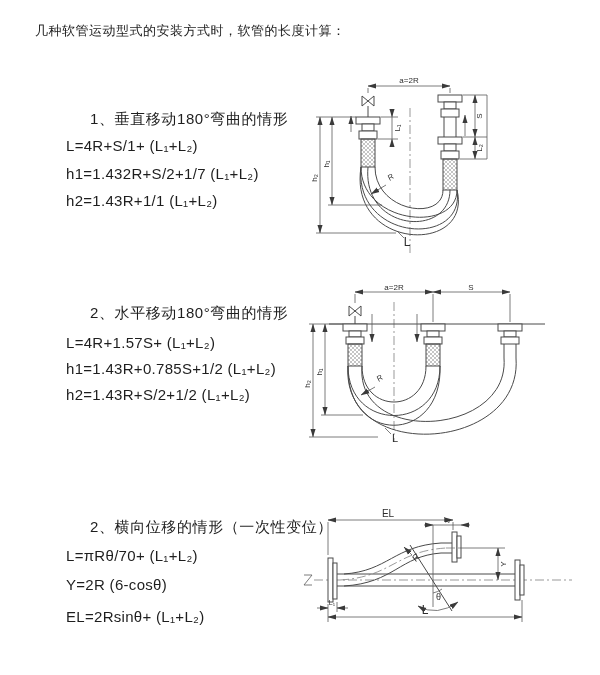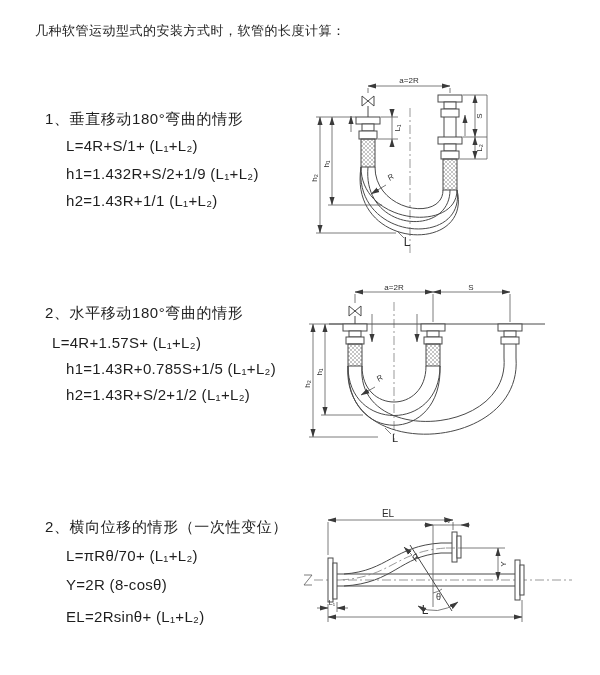--- a/index.html
+++ b/index.html
@@ -2,48 +2,48 @@
 <html><head>
 <meta charset="utf-8">
 <style>
   html,body{margin:0;padding:0;}
   body{
     width:600px;height:675px;position:relative;background:#fff;
     font-family:"Liberation Sans", sans-serif;color:#1e1e1e;overflow:hidden;
   }
   .title{position:absolute;left:35px;top:22px;font-size:13px;letter-spacing:0.5px;}
   .tline{position:absolute;font-size:15px;white-space:pre;letter-spacing:0.3px;}
-  .heading{letter-spacing:0.6px;}
+  .heading{letter-spacing:0.6px;margin-left:45px;}
   .dgm{position:absolute;}
   .dgm text{font-family:"Liberation Sans", sans-serif;fill:#2d2d2d;}
   .ol{stroke:#4a4a4a;stroke-width:1;fill:none;}
   .dl{stroke:#5a5a5a;stroke-width:0.8;fill:none;}
   .cl{stroke:#6f6f6f;stroke-width:0.7;fill:none;stroke-dasharray:9 3 2 3;}
   .fit{fill:#fff;stroke:#4a4a4a;stroke-width:1;}
   .br{fill:url(#braid);stroke:#4a4a4a;stroke-width:1;}
   .dim{font-size:8px;}
 </style>
 </head>
 <body>
 
 <div class="title">几种软管运动型式的安装方式时，软管的长度计算：</div>
 
 <div class="tline heading" style="left:45px;top:110px">1、垂直移动180°弯曲的情形</div>
 <div class="tline" style="left:66px;top:137px">L=4R+S/1+ (L₁+L₂)</div>
-<div class="tline" style="left:66px;top:165px">h1=1.432R+S/2+1/9 (L₁+L₂)</div>
+<div class="tline" style="left:66px;top:165px">h1=1.432R+S/2+1/7 (L₁+L₂)</div>
 <div class="tline" style="left:66px;top:192px">h2=1.43R+1/1 (L₁+L₂)</div>
 
 <div class="tline heading" style="left:45px;top:304px">2、水平移动180°弯曲的情形</div>
-<div class="tline" style="left:52px;top:334px">L=4R+1.57S+ (L₁+L₂)</div>
-<div class="tline" style="left:66px;top:360px">h1=1.43R+0.785S+1/5 (L₁+L₂)</div>
+<div class="tline" style="left:66px;top:334px">L=4R+1.57S+ (L₁+L₂)</div>
+<div class="tline" style="left:66px;top:360px">h1=1.43R+0.785S+1/2 (L₁+L₂)</div>
 <div class="tline" style="left:66px;top:386px">h2=1.43R+S/2+1/2 (L₁+L₂)</div>
 
 <div class="tline heading" style="left:45px;top:518px">2、横向位移的情形（一次性变位）</div>
 <div class="tline" style="left:66px;top:547px">L=πRθ/70+ (L₁+L₂)</div>
-<div class="tline" style="left:66px;top:576px">Y=2R (8-cosθ)</div>
+<div class="tline" style="left:66px;top:576px">Y=2R (6-cosθ)</div>
 <div class="tline" style="left:66px;top:608px">EL=2Rsinθ+ (L₁+L₂)</div>
 
 <svg class="dgm" style="left:310px;top:70px" width="280" height="195" viewBox="0 0 280 195">
   <defs>
     <pattern id="braid" width="4" height="4" patternUnits="userSpaceOnUse">
       <path d="M0,0 L4,4 M4,0 L0,4" stroke="#8a8a8a" stroke-width="0.5"></path>
     </pattern>
     <marker id="arr" viewBox="0 0 10 8" refX="9.5" refY="4" markerWidth="11" markerHeight="8.8" orient="auto-start-reverse">
       <path d="M0,1 L10,4 L0,7 z" fill="#3a3a3a"></path>
     </marker>

